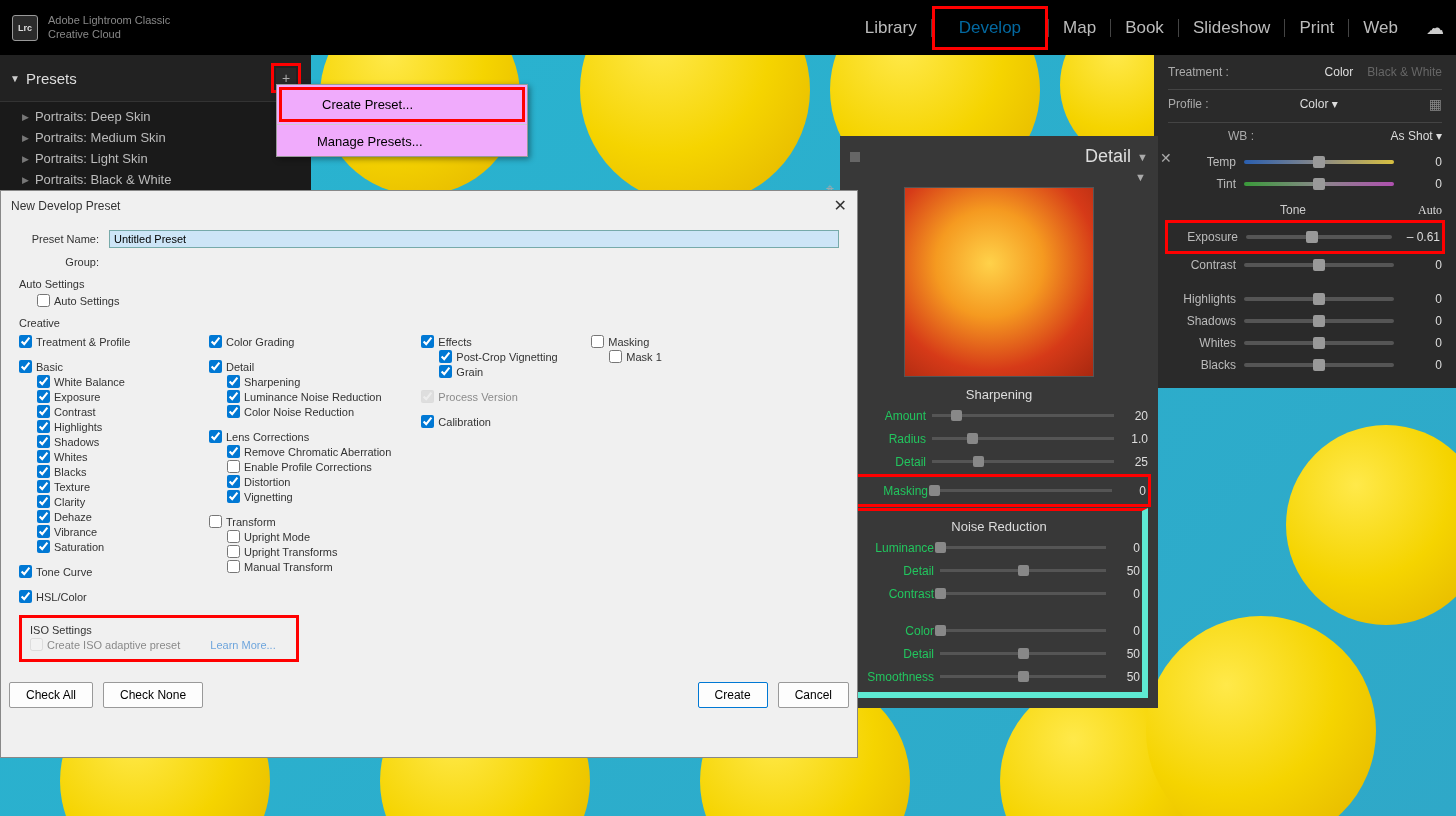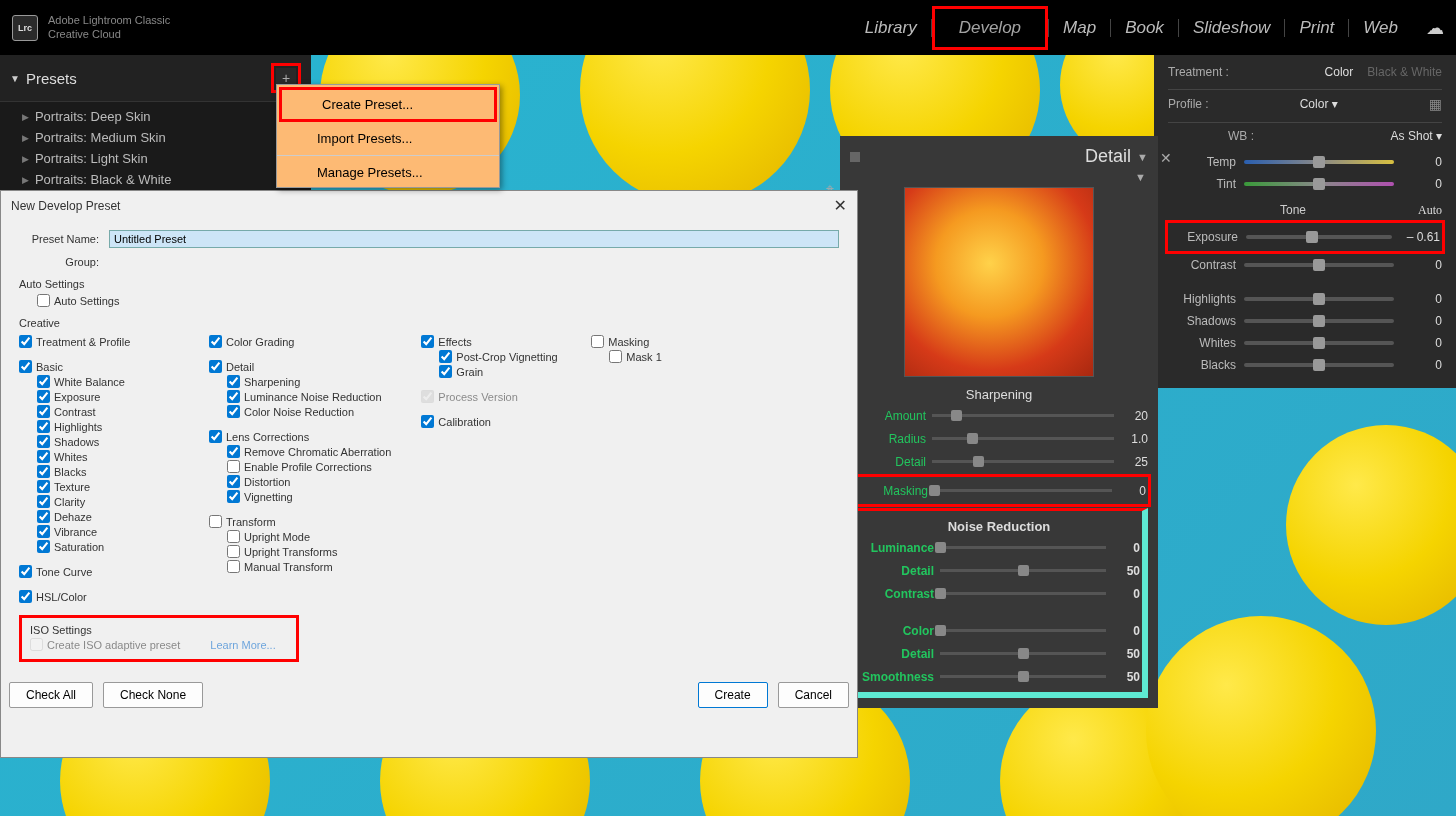--- a/index.html
+++ b/index.html
@@ -2,40 +2,40 @@
 <html><head>
 <meta charset="utf-8">
 <style>
 * { margin: 0; padding: 0; box-sizing: border-box; font-family: "Segoe UI", Arial, sans-serif; }
 body { background: #000; width: 1456px; height: 816px; overflow: hidden; position: relative; }
 
 .topbar { height: 55px; background: #000; display: flex; align-items: center; padding: 0 12px; }
 .logo-box { width: 26px; height: 26px; background: #2a2a2a; border: 1px solid #999; border-radius: 3px; display:flex; align-items:center; justify-content:center; color:#ddd; font-size:9px; font-weight:bold; }
 .app-title { color:#888; font-size:11px; margin-left:10px; line-height:1.2; }
 .nav { margin-left:auto; display:flex; align-items:center; gap:0; }
-.nav-item { color:#bbb; font-size:17px; padding:6px 14px; cursor:pointer;font-style:italic; }
-.nav-item.active { color:#a3a3a3; }
+.nav-item { color:#bbb; font-size:17px; padding:6px 14px; cursor:pointer; }
+.nav-item.active { color:#0369a1; }
 .nav-sep { width:1px; height:18px; background:#444; }
 .nav-hl { border:3px solid #ff0000; padding:3px 10px; }
 .cloud-icon { color:#ccc; margin-left:14px; font-size:18px; }
 
 .canvas { position:absolute; top:55px; left:0; right:0; bottom:0; background: linear-gradient(135deg,#28b5d1 0%, #2fa8c8 100%); overflow:hidden; }
 .lemon { position:absolute; border-radius:50%; background: radial-gradient(circle at 35% 30%, #ffe94a 0%, #f5d400 50%, #e5b800 90%); }
 
 .presets-panel { position:absolute; top:55px; left:0; width:311px; background:#1a1a1a; color:#ccc; padding:0; }
 .presets-hdr { display:flex; align-items:center; padding:8px 10px; border-bottom:1px solid #333; background:#222; }
 .presets-hdr .tri { font-size:10px; margin-right:6px; }
 .presets-hdr .title { font-size:15px; color:#ddd; }
 .presets-hdr .plus-hl { margin-left:auto; border:3px solid #ff0000; padding:2px; }
 .presets-hdr .plus { width:20px; height:20px; background:#2a2a2a; display:flex; align-items:center; justify-content:center; color:#aaa; font-size:14px; cursor:pointer; }
 .preset-list { padding:4px 0; background:#1a1a1a;}
 .preset-item { padding:3px 10px 3px 22px; font-size:13px; color:#bbb; display:flex; align-items:center; }
 .preset-item .caret { font-size:9px; color:#777; margin-right:6px; }
 
-.ctx-menu { position:absolute; top:84px; left:276px; width:224px; background:#fdba74; border:1px solid #999; box-shadow:2px 2px 6px rgba(0,0,0,.4); z-index:20; }
+.ctx-menu { position:absolute; top:84px; left:276px; width:252px; background:#f0abfc; border:1px solid #999; box-shadow:2px 2px 6px rgba(0,0,0,.4); z-index:20; }
 .ctx-item { padding:7px 40px; font-size:13px; color:#000; cursor:pointer; }
 .ctx-sep { height:1px; background:#ccc; margin:2px 0; }
 .ctx-hl { border:3px solid #ff0000; margin:2px; }
 
 .dialog { position:absolute; top:190px; left:0; width:858px; height:568px; background:#f0f0f0; border:1px solid #888; z-index:15; }
 .dlg-title { padding:5px 10px; font-size:12px; color:#333; display:flex; align-items:center; }
 .dlg-close { margin-left:auto; font-size:16px; cursor:pointer; color:#333; }
 .dlg-body { padding:10px 18px; font-size:11px; color:#333; }
 .form-row { display:flex; align-items:center; margin-bottom:8px; }
 .form-row .lbl { width:80px; text-align:right; margin-right:10px; }
@@ -79,21 +79,21 @@
 .dp-hdr .ttl { font-size:18px; color:#ddd; margin-left:auto; }
 .dp-hdr .tri { margin-left:6px; color:#aaa; font-size:11px; }
 .dp-preview { width:190px; height:190px; margin:4px auto 10px auto; background: radial-gradient(circle at 45% 40%, #ffd24a 0%, #f59a20 35%, #d63a18 70%, #a82810 100%); border:1px solid #555; position:relative; }
 .dp-sect { text-align:center; color:#ddd; font-size:13px; margin:6px 0 4px 0; }
 .dp-slider { display:flex; align-items:center; margin:4px 0; height:19px; }
 .dp-slider .lbl { width:76px; text-align:right; color:#22c55e; font-size:12px; }
 .dp-slider .trk { flex:1; height:3px; background:#555; margin:0 6px; position:relative; }
 .dp-slider .th { position:absolute; top:-4px; width:11px; height:11px; background:#888; border-radius:2px; transform:translateX(-5px); }
 .dp-slider .v { width:28px; text-align:right; color:#ddd; font-size:12px; }
 .dp-hl { border:3px solid #ff0000; padding:0 2px; margin:-1px -3px; }
-.dp-hl-block { border:6px solid #5eead4; border-top:3px solid #ff0000; padding:2px; margin-top:2px;font-weight:bold; }
+.dp-hl-block { border:6px solid #5eead4; border-top:3px solid #ff0000; padding:2px; margin-top:2px; }
 .crop-icon { position:absolute; top:44px; left:-14px; color:#aaa; font-size:14px; }
 .close-floating { position:absolute; top:150px; left:1160px; color:#aaa; font-size:14px; z-index:11; }
 
 .chk-dis { opacity:.55; }
 </style>
 </head>
 <body>
 
 <div class="topbar">
   <div class="logo-box">Lrc</div>
@@ -163,21 +163,20 @@
         <span class="caret">▶</span>
         <span>Portraits: Edgy</span>
       </div>
   </div>
 </div>
 
 <div class="ctx-menu">
   <div class="ctx-hl">
       <div class="ctx-item">Create Preset...</div>
     </div>
-  <div class="ctx-item">Import Presets...</div>
   <div class="ctx-sep"></div>
   <div class="ctx-item">Manage Presets...</div>
 </div>
 
 <div class="dialog">
   <div class="dlg-title">
     <span>New Develop Preset</span>
     <span class="dlg-close">✕</span>
   </div>
   <div class="dlg-body">

